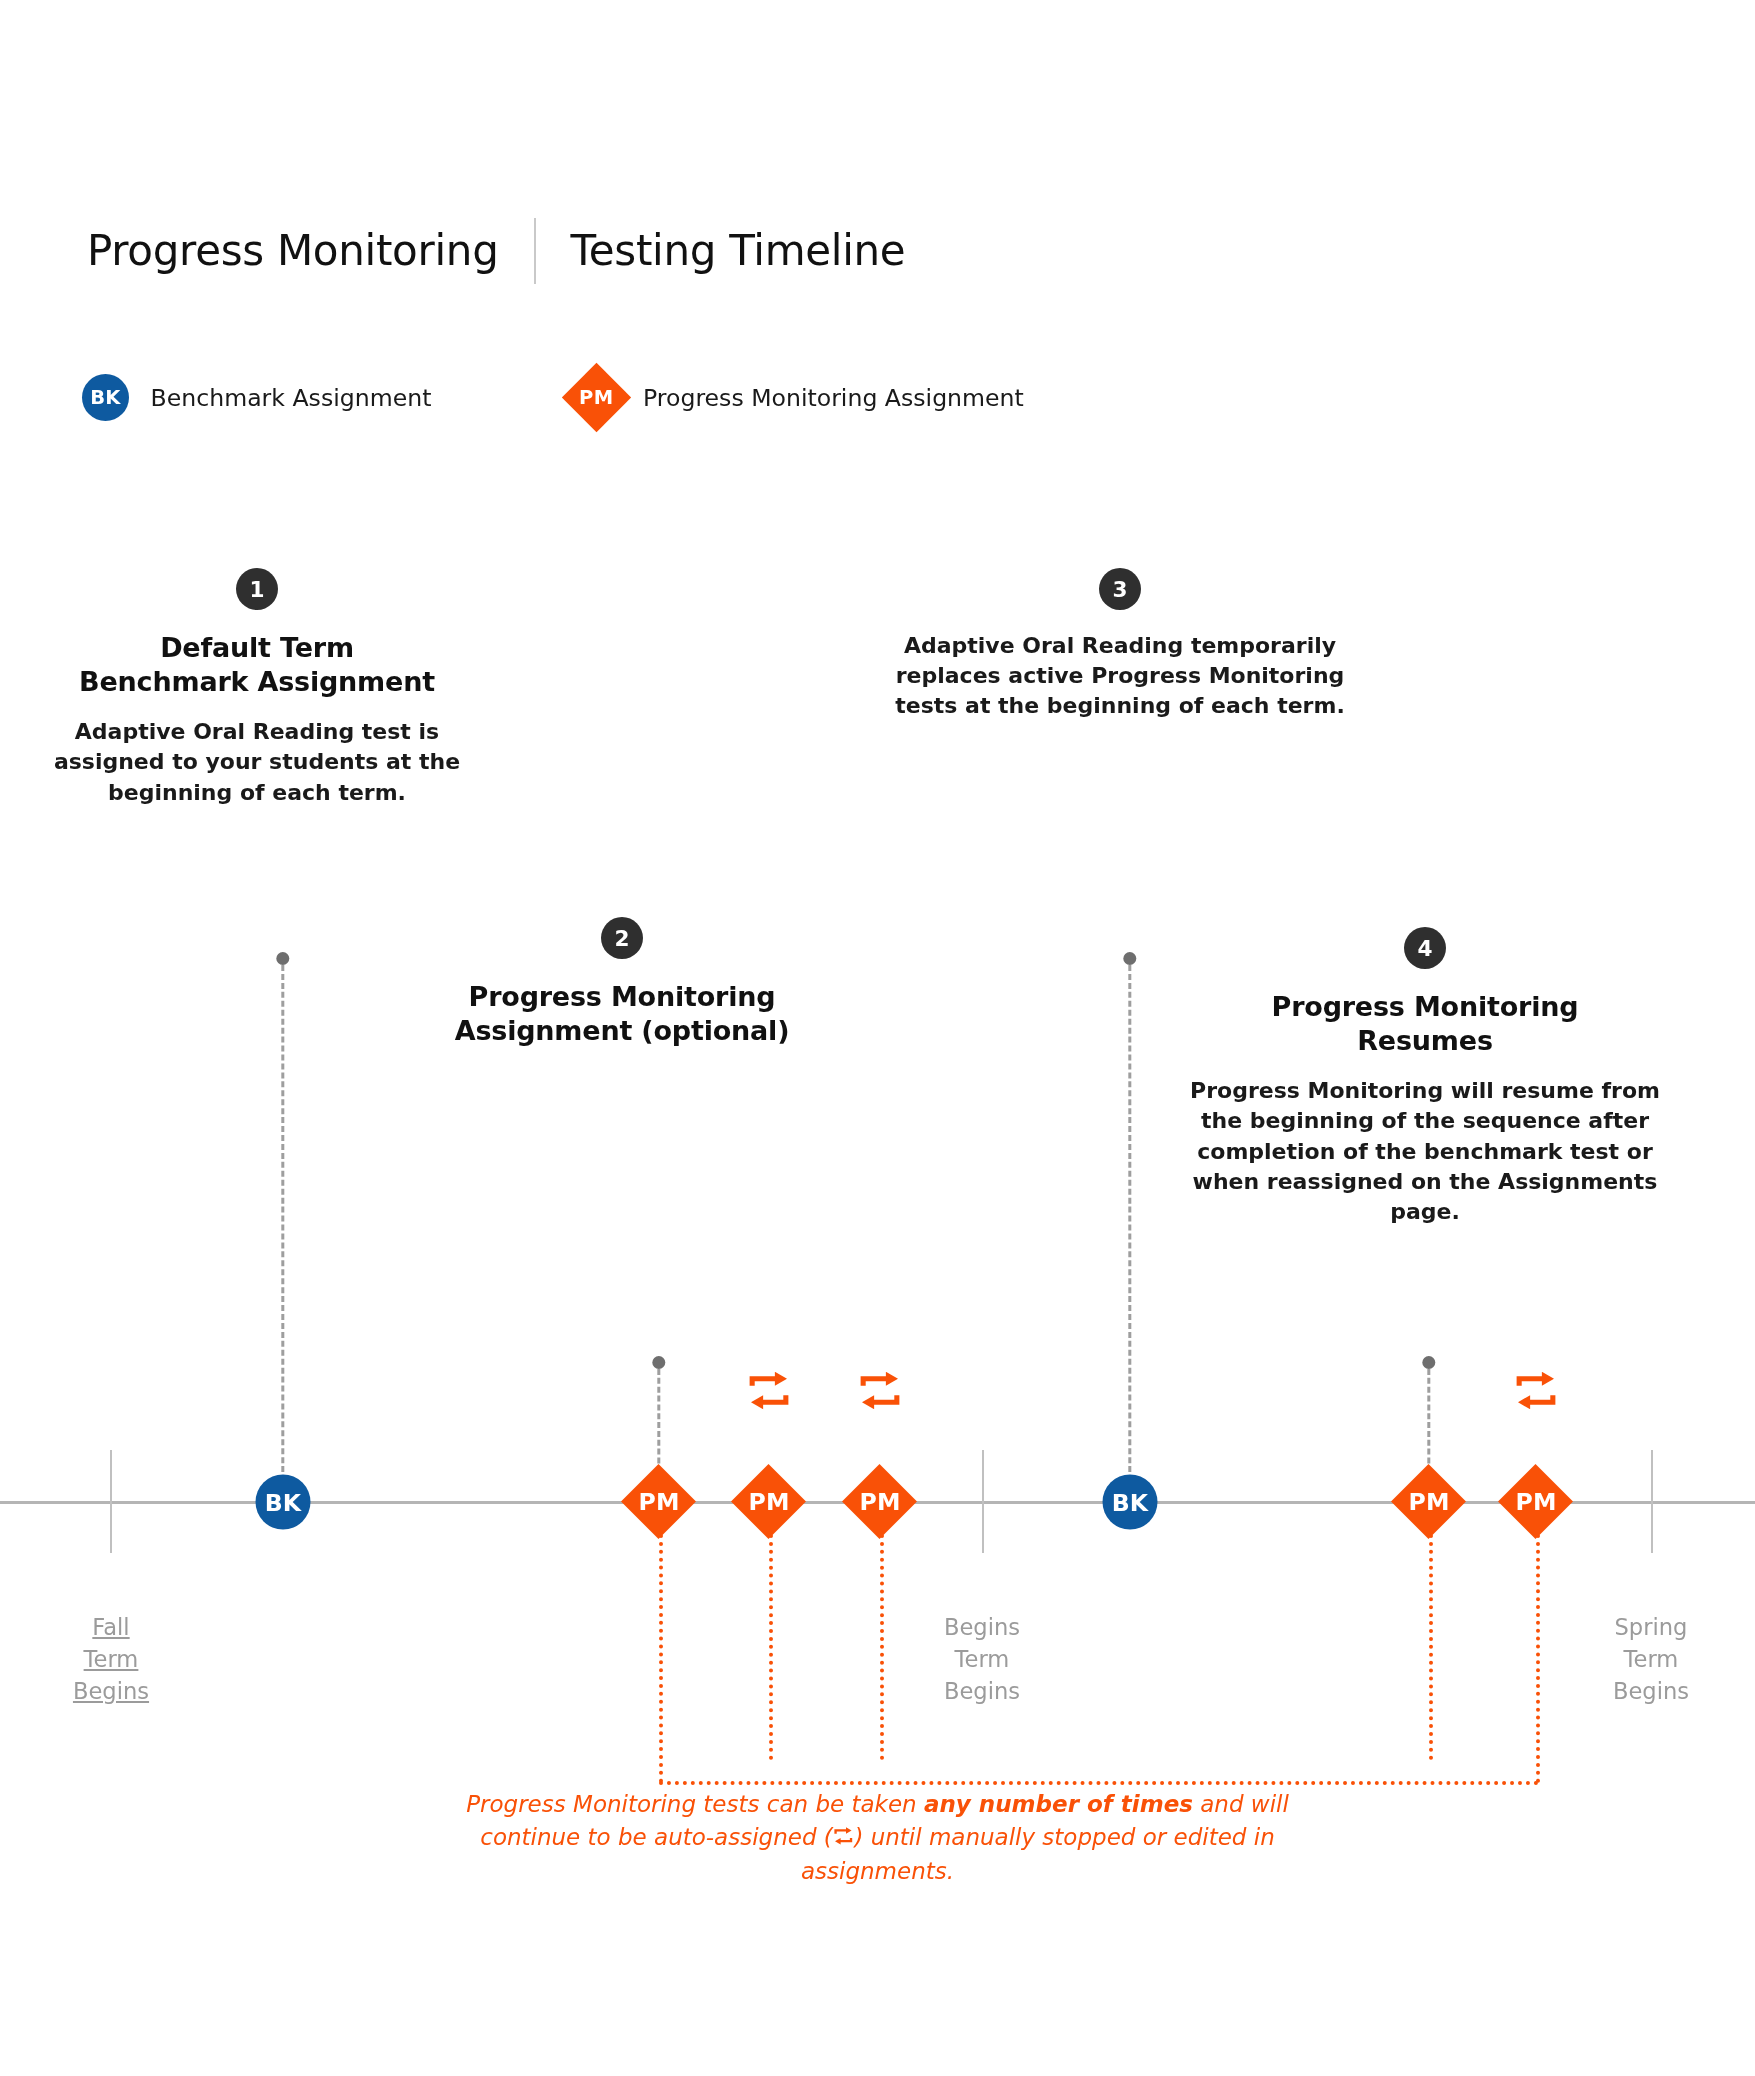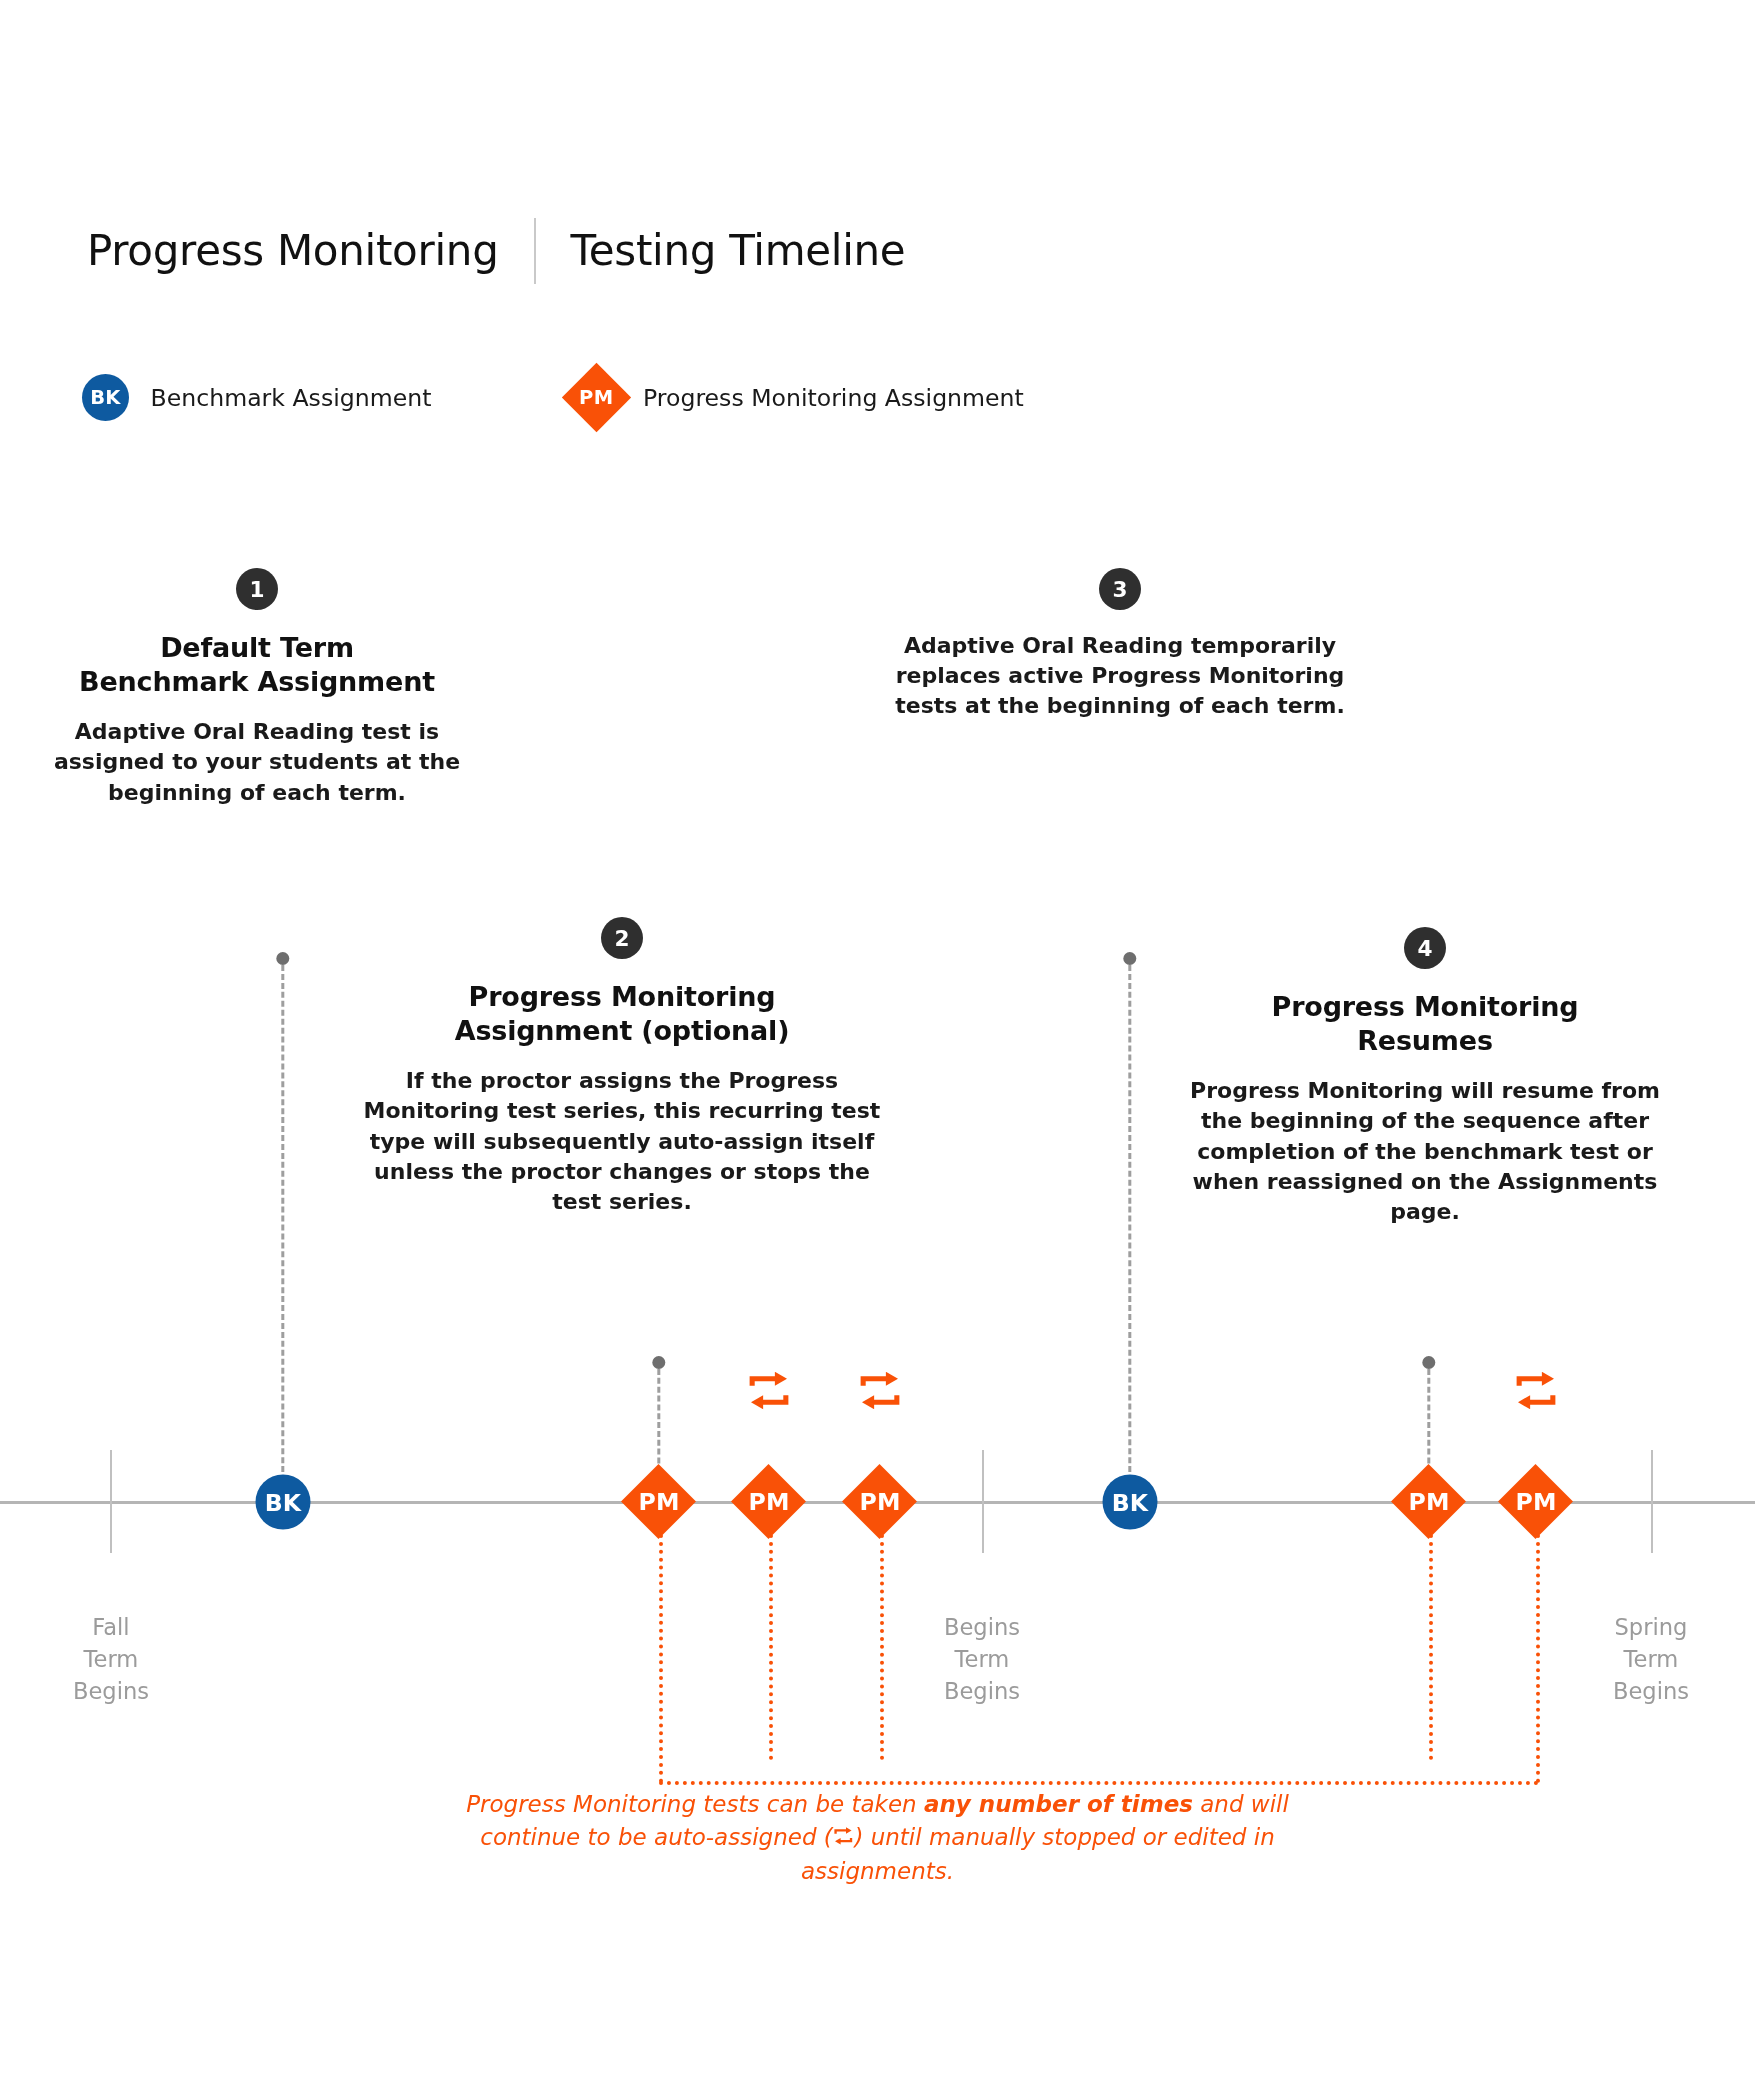--- a/index.html
+++ b/index.html
@@ -152,21 +152,20 @@
     </div>
     <div class="step-body">Adaptive Oral Reading test is assigned to your students at the beginning of each term.</div>
   </div>
 
   <div class="step" id="step2">
     <div class="step-num">2</div>
     <div class="step-title">
       <div>Progress Monitoring</div>
       <div>Assignment (optional)</div>
     </div>
-    <div class="step-body">If the proctor assigns the Progress Monitoring test series, this recurring test type will subsequently auto-assign itself unless the proctor changes or stops the test series.</div>
   </div>
 
   <div class="step" id="step3">
     <div class="step-num">3</div>
     <div class="step-body">Adaptive Oral Reading temporarily replaces active Progress Monitoring tests at the beginning of each term.</div>
   </div>
 
   <div class="step" id="step4">
     <div class="step-num">4</div>
     <div class="step-title">
@@ -195,21 +194,21 @@
     <div class="lolli-dot"></div>
     <div class="lolli-line" style="height:121px;"></div>
   </div>
 
   <div class="axis"></div>
 
   <div class="term-tick" style="left:110px;"></div>
   <div class="term-tick" style="left:982px;"></div>
   <div class="term-tick" style="left:1651px;"></div>
 
-  <div class="term-label" style="left:44px; top:1598px;">
+  <div class="term-label" style="left:44px; top:1598px;text-decoration:underline;">
     <div>Fall</div>
     <div>Term</div>
     <div>Begins</div>
   </div>
   <div class="term-label" style="left:915px; top:1598px;">
     <div>Begins</div>
     <div>Term</div>
     <div>Begins</div>
   </div>
   <div class="term-label" style="left:1584px; top:1598px;">

